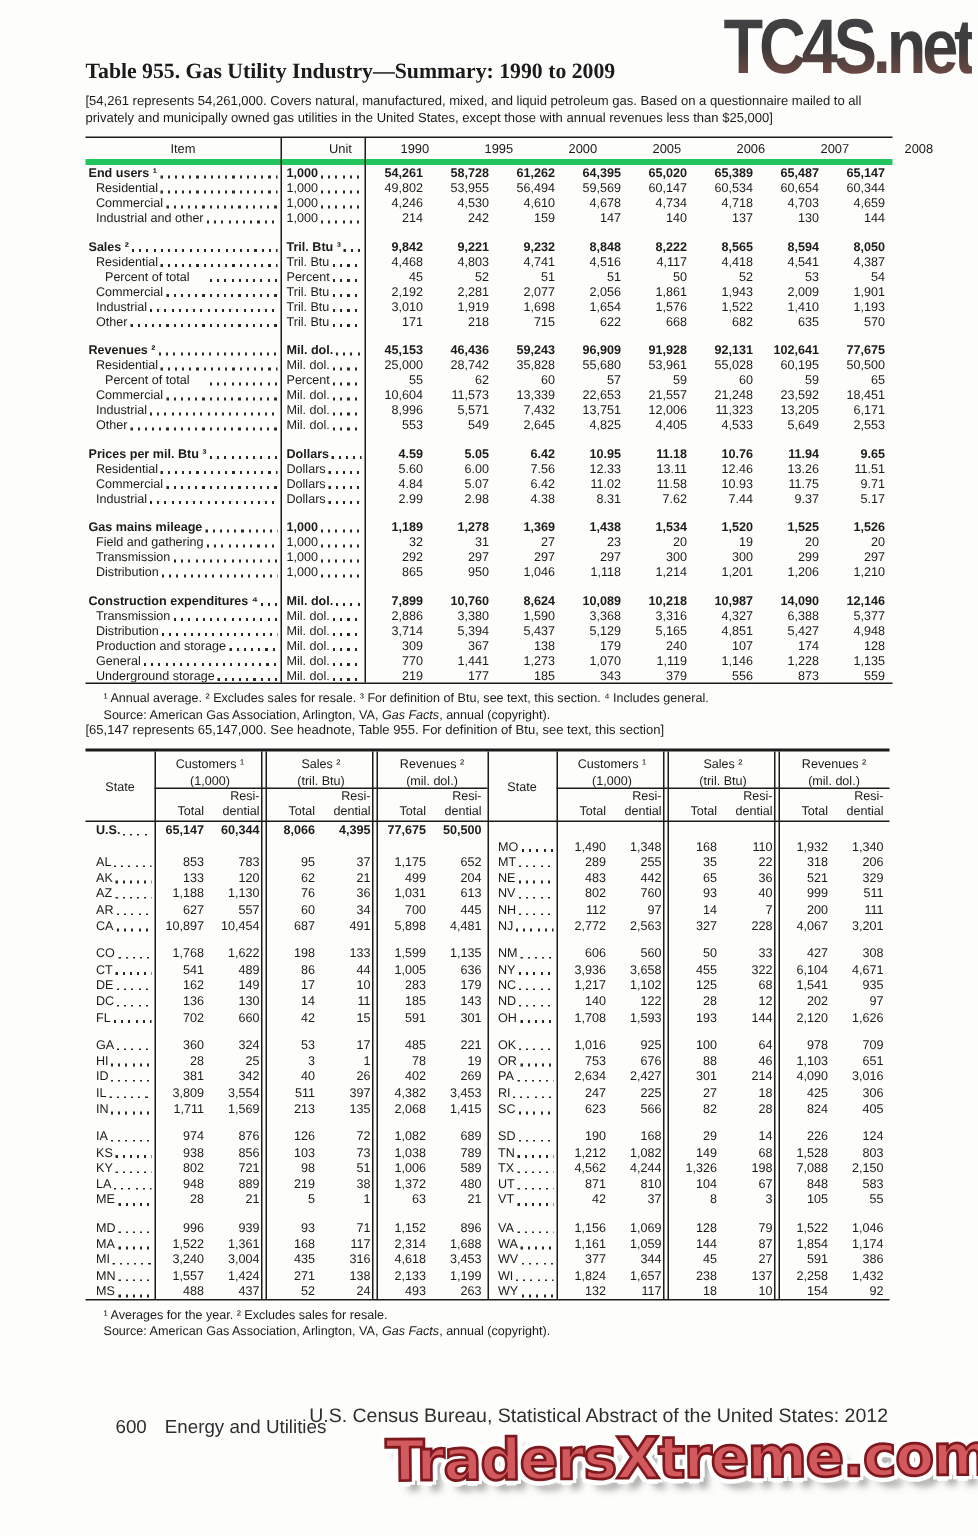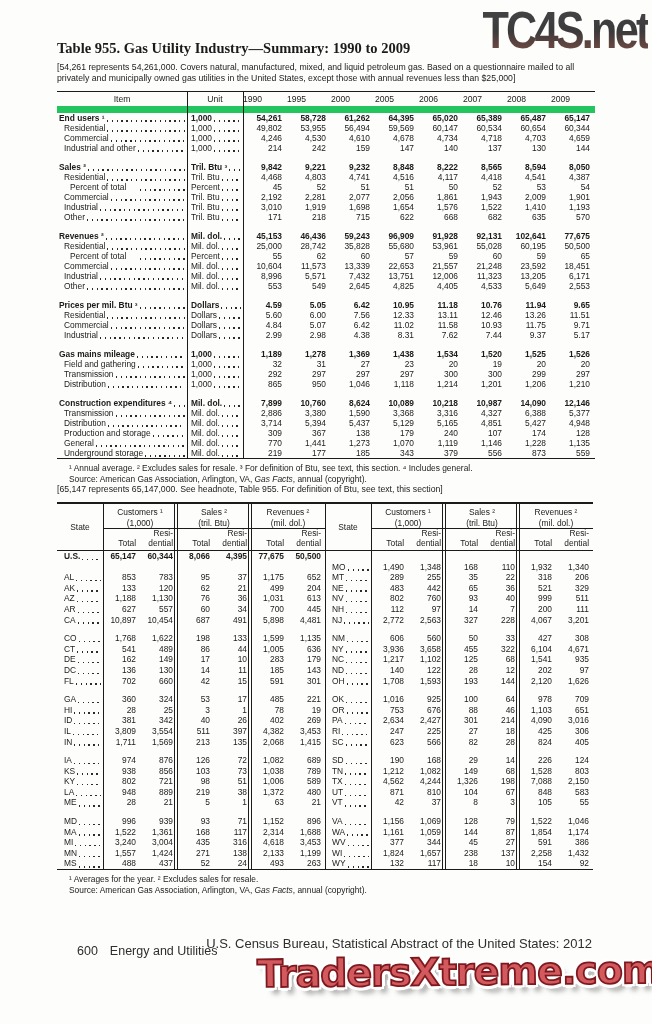--- a/index.html
+++ b/index.html
@@ -26,21 +26,21 @@
                       6px 7px 5px rgba(80,80,80,.5);}
 
   .t-title{font-family:"Liberation Serif",serif;font-weight:bold;font-size:14.5px;
            line-height:17px;margin:0 0 5px 0;}
   .headnote{font-size:8.7px;line-height:11px;margin:0 0 7px 0;}
 
   
   .t955-grid{position:relative;border-top:1.6px solid #1b1b1b;border-bottom:1.6px solid #1b1b1b;}
   .r955{display:grid;grid-template-columns:130px 56px repeat(8,44px);height:10px;
         font-size:8.4px;line-height:10px;}
-  .r955.head{height:14px;line-height:14px;border-bottom:7px solid #22c55e;font-size:8.6px;}
+  .r955.head{height:14px;line-height:14px;border-bottom:4px solid #22c55e;font-size:8.6px;gap:12px;}
   .r955.sp{margin-top:9px;}
   .r955.b{font-weight:bold;}
   .c-it{display:flex;padding-left:2px;overflow:hidden;}
   .c-it.ind1{padding-left:7px;} .c-it.ind2{padding-left:13px;gap:12px;}
   .c-un{display:flex;padding-left:4px;overflow:hidden;}
   .c-v{text-align:right;padding-right:5px;}
   .hc{justify-content:center;align-items:center;padding-left:0;}
   .hv{text-align:left;padding-right:0;}
   .leader{flex:1;height:1.4px;align-self:flex-end;margin:0 2px 1.5px 2px;
           background-image:repeating-linear-gradient(90deg,#2b2b2b 0 1.4px,transparent 1.4px 4.8px);}

